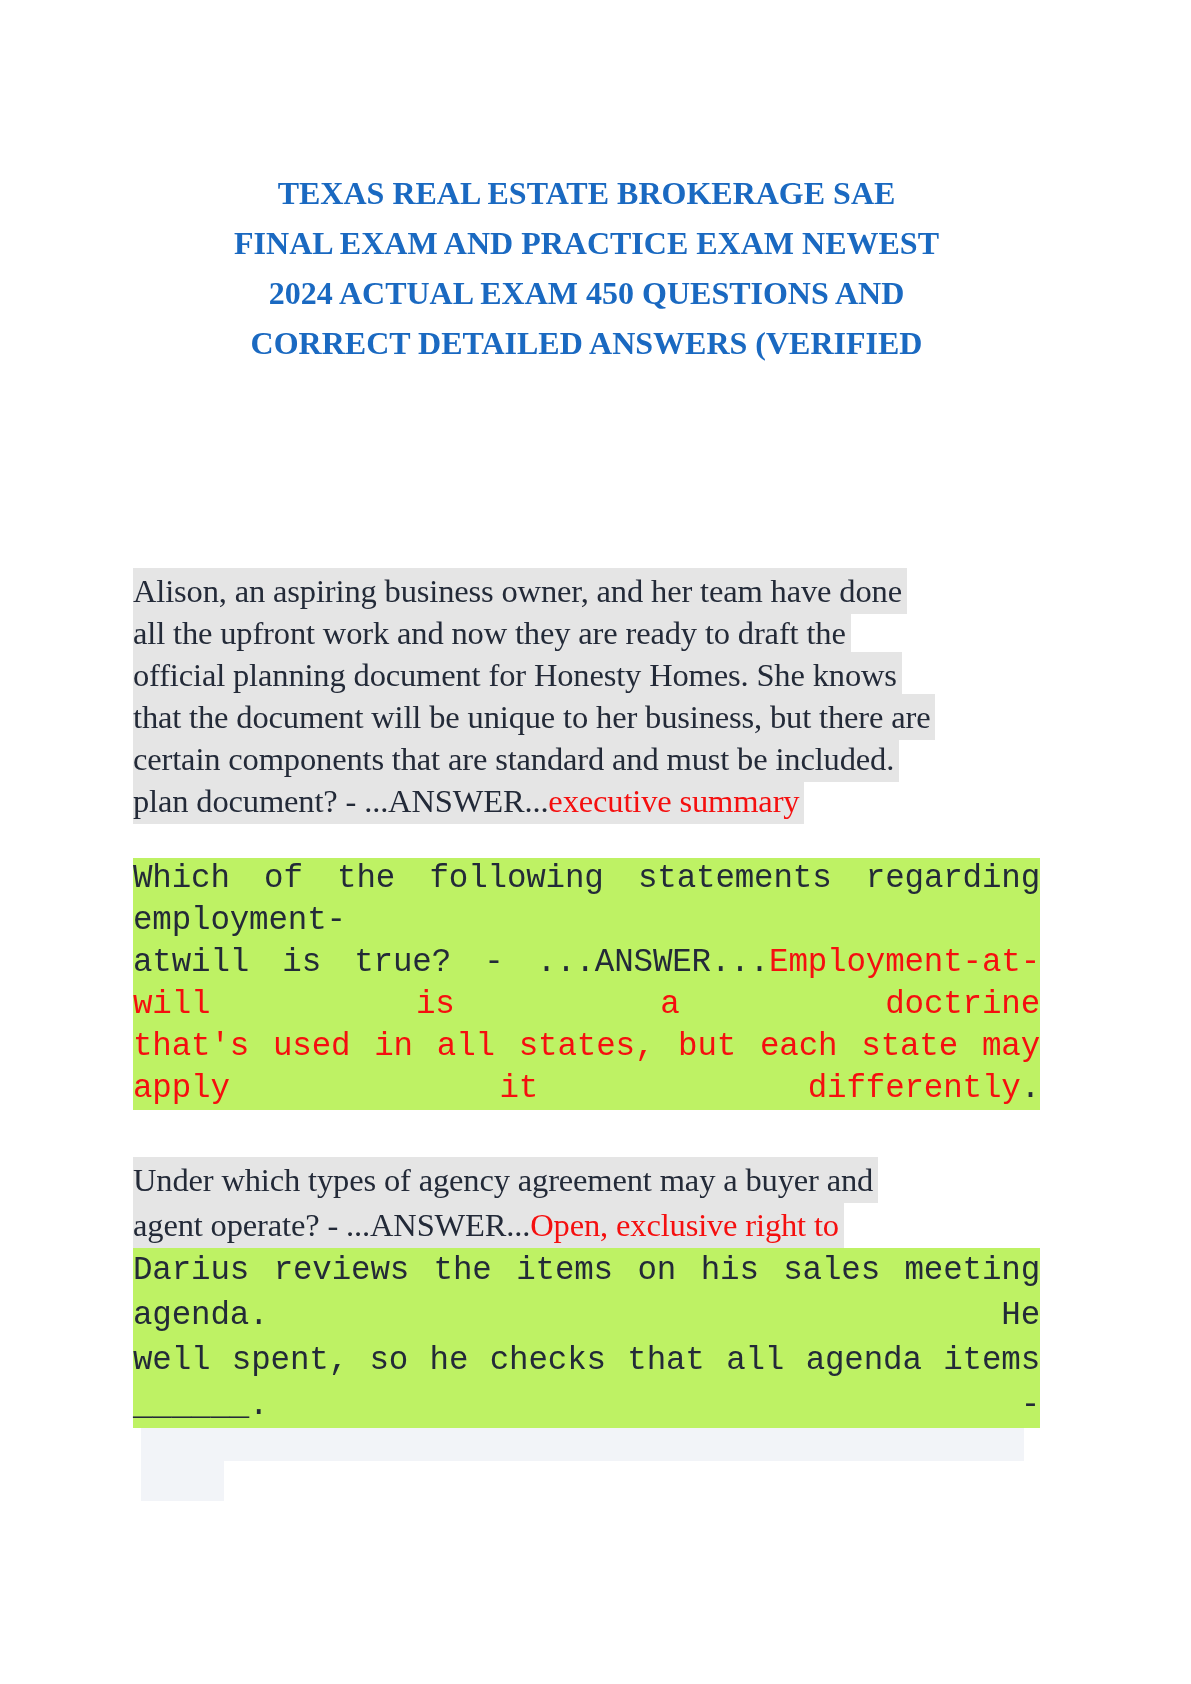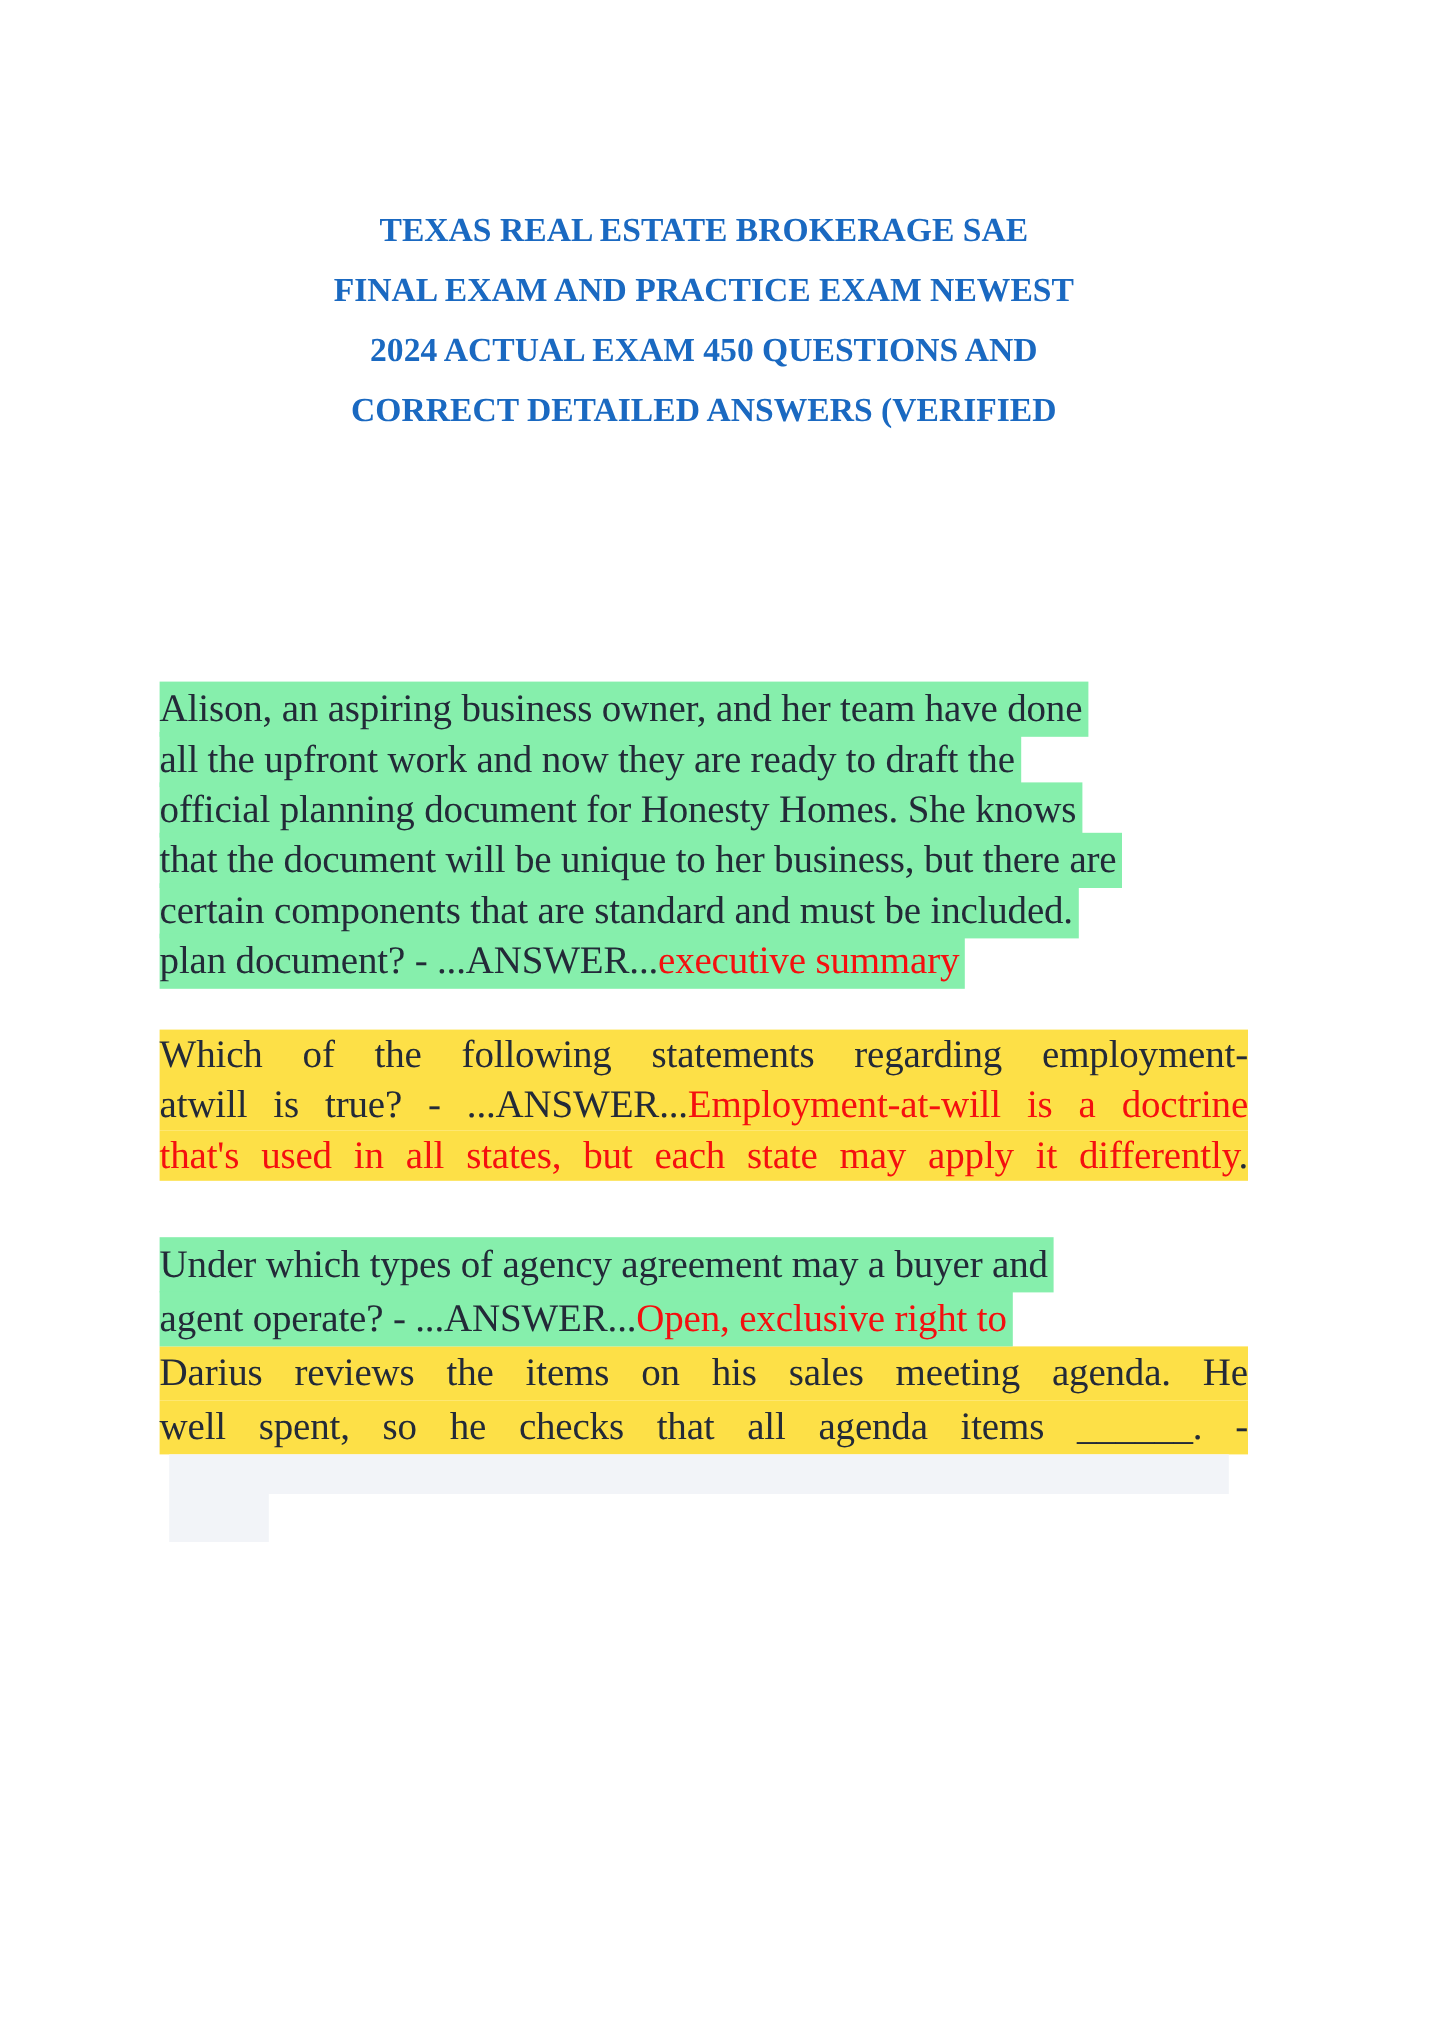--- a/index.html
+++ b/index.html
@@ -15,43 +15,44 @@
     position: absolute;
     left: 133px;
     top: 0;
     width: 907px;
   }
   .doc-title {
     margin-top: 168px;
     text-align: center;
     color: #1a69c1;
     font-weight: bold;
-    font-size: 28px;
+    font-size: 32px;
     line-height: 50px;
   }
   .doc-title .tline { white-space: nowrap; }
   .para {
     font-size: 32.5px;
     letter-spacing: -0.15px;
     color: #232a38;
   }
   .para .line { display: block; }
   
   .para.align-left .line { white-space: nowrap; text-align: left; }
   .para.align-left .hl {
-    background: #86efac;
+    background: #e5e5e5;
     padding-top: 5px;
     padding-bottom: 5px;
     padding-right: 5px;
   }
   
   .para.align-justify .line {
-    background: #fde047;
+    background: #bef264;
     text-align: justify;
     text-align-last: justify;
+    font-family: Liberation Mono, monospace;
   }
   .lh42 .line { line-height: 42px; }
   .lh45 .line { line-height: 45px; }
   .seg-black { color: #232a38; }
   .seg-red { color: #f50f0f; }
   .m-q1 { margin-top: 202px; }
   .m-q2 { margin-top: 36px; }
   .m-q3 { margin-top: 48px; }
   .m-q4 { }
   .blank-wide {

